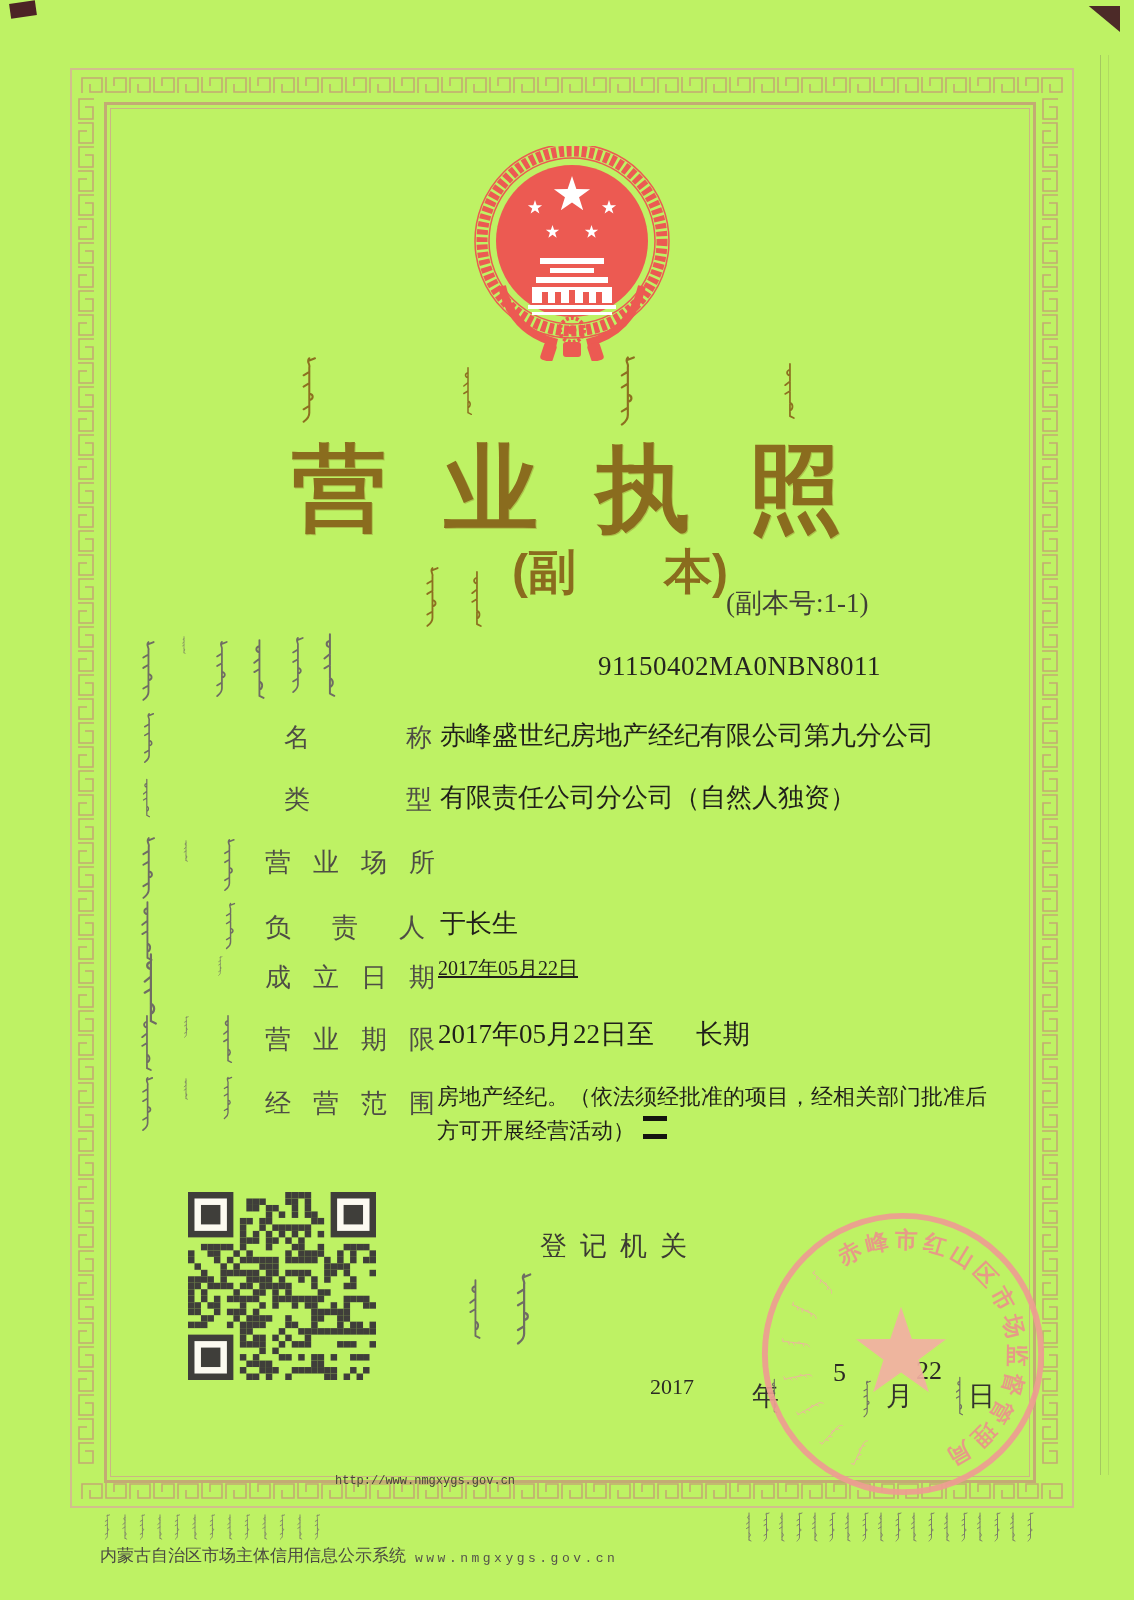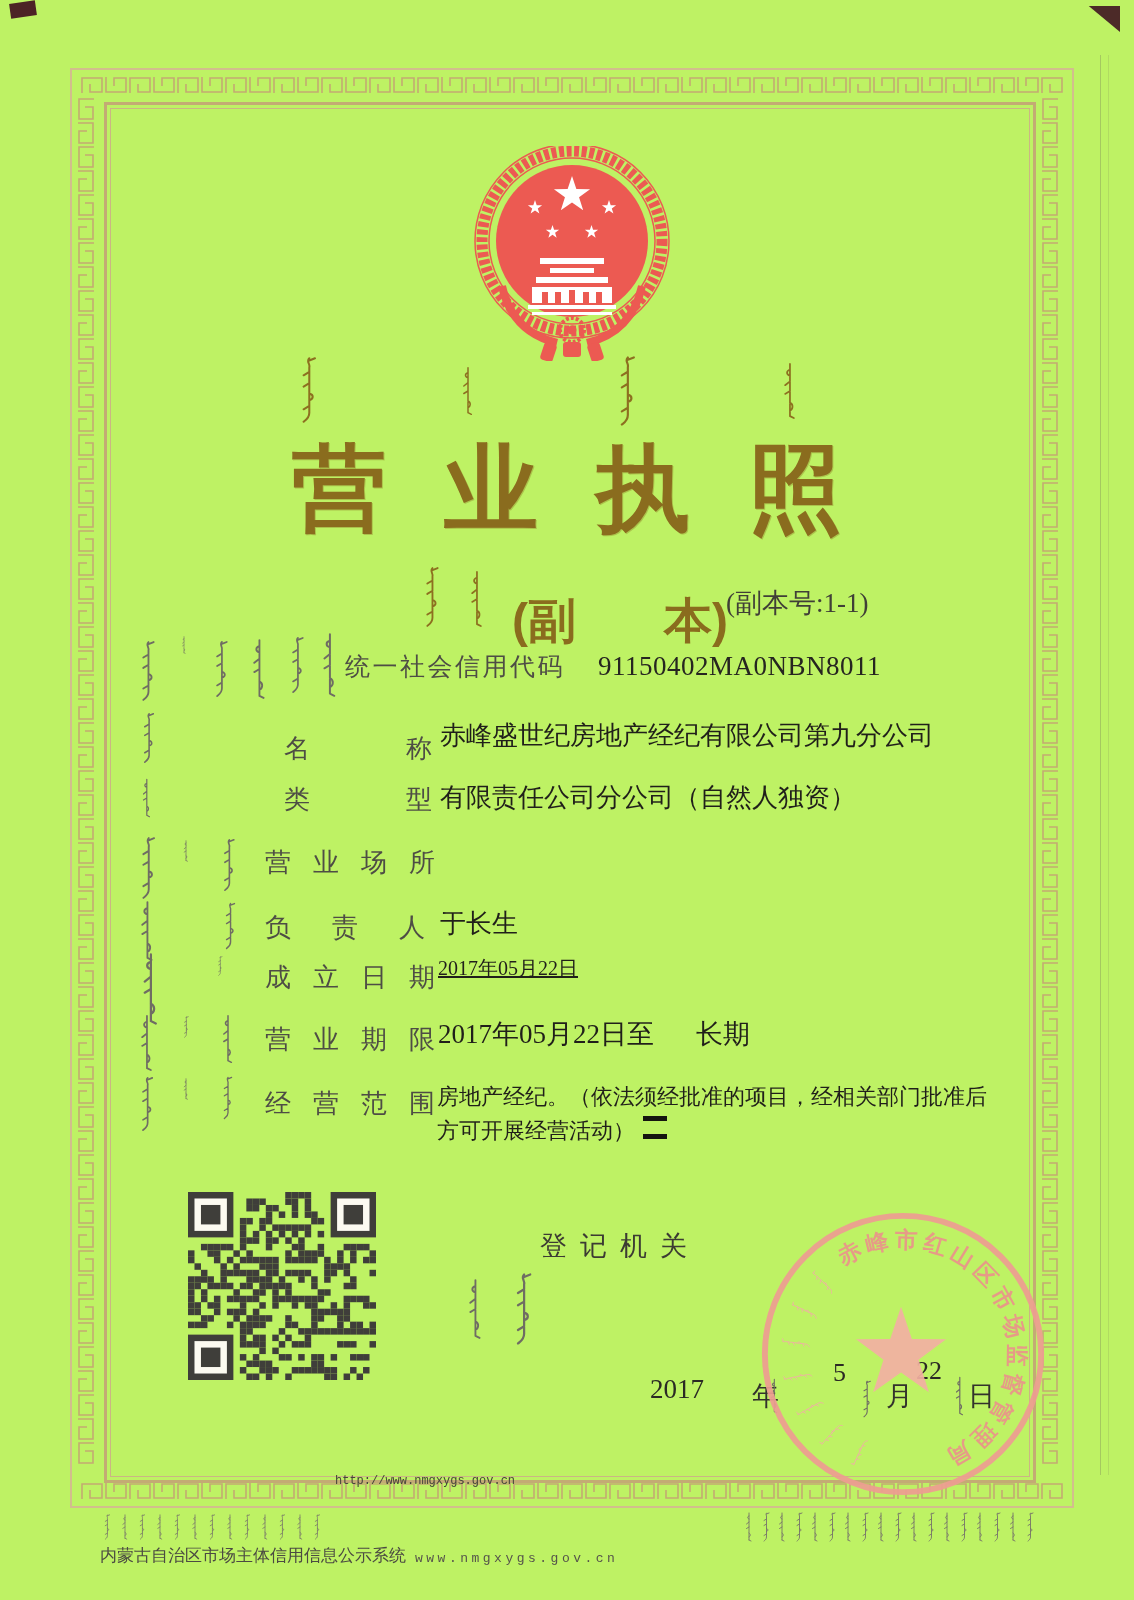--- a/index.html
+++ b/index.html
@@ -13,36 +13,36 @@
                border:3px solid #c3ab74;}
   .inner-frame:after{content:"";position:absolute;left:3px;top:3px;right:3px;bottom:3px;
                border:1px solid #cbb584;}
   .band{position:absolute;color:#c3ab72;}
 
   
   .emblem{position:absolute;left:472px;top:146px;width:200px;height:215px;}
   .title{position:absolute;left:0;top:426px;width:1134px;text-align:center;
          font-size:94px;font-weight:700;color:#8a6c1e;letter-spacing:58px;text-indent:58px;
          text-shadow:1px 1px 0 rgba(138,108,30,.35);}
-  .subtitle{position:absolute;left:512px;top:589px;font-size:48px;font-weight:600;color:#8a6c1e;}
+  .subtitle{position:absolute;left:512px;top:540px;font-size:48px;font-weight:600;color:#8a6c1e;}
   .subtitle .gap{display:inline-block;width:88px;}
   .copy-number{position:absolute;left:726px;top:585px;font-size:27px;color:#403f37;
                font-family:"Liberation Serif","DejaVu Serif",serif;}
 
   
   .flabel{position:absolute;display:inline-block;color:#4e4d45;font-size:26px;font-weight:500;
           text-align:justify;text-align-last:justify;}
   .fvalue{position:absolute;color:#201f1a;font-size:26px;
           font-family:"Liberation Serif","DejaVu Serif",serif;}
   .credit-label{position:absolute;left:345px;top:650px;font-size:25px;letter-spacing:2.5px;
           color:#4e4d45;font-weight:500;}
   .credit-value{position:absolute;left:598px;top:651px;font-size:27px;color:#262520;
           font-family:"Liberation Serif","DejaVu Serif",serif;letter-spacing:.5px;}
 
-  .lab-name{left:284px;top:720px;width:148px;margin-top:11px;}
+  .lab-name{left:284px;top:720px;width:148px;}
   .val-name{left:440px;top:718px;}
   .lab-type{left:284px;top:782px;width:148px;}
   .val-type{left:440px;top:780px;}
   .lab-prem{left:265px;top:845px;width:170px;}
   .val-prem{left:437px;top:838px;width:588px;font-size:20px;line-height:31px;}
   .lab-person{left:265px;top:910px;width:160px;}
   .val-person{left:440px;top:906px;}
   .lab-estab{left:265px;top:960px;width:170px;}
   .val-estab{left:438px;top:955px;font-size:20px;text-decoration:underline;}
   .lab-term{left:265px;top:1022px;width:170px;}
@@ -151,21 +151,20 @@
       <rect x="91" y="196" width="18" height="15" rx="3"></rect>
       <rect x="70" y="197" width="13" height="18" rx="3" transform="rotate(18 76 206)"></rect>
       <rect x="117" y="197" width="13" height="18" rx="3" transform="rotate(-18 124 206)"></rect>
     </g>
   </svg>
 
   <div class="title">营业执照</div>
   <div class="subtitle"><span>(副</span><span class="gap"></span><span>本)</span></div>
   <div class="copy-number">(副本号:1-1)</div>
 
-  <div class="credit-label">统一社会信用代码</div>
   <div class="credit-value">91150402MA0NBN8011</div>
 
   <div class="flabel lab-name">名称</div>
   <div class="fvalue val-name">赤峰盛世纪房地产经纪有限公司第九分公司</div>
   <div class="flabel lab-type">类型</div>
   <div class="fvalue val-type">有限责任公司分公司（自然人独资）</div>
   <div class="flabel lab-prem">营业场所</div>
   <div class="flabel lab-person">负责人</div>
   <div class="fvalue val-person">于长生</div>
   <div class="flabel lab-estab">成立日期</div>
@@ -531,21 +530,21 @@
           <use href="#mg1" x="143" y="26" width="9" height="30" style="color:#efb0a4"></use>
         </g>
         <g transform="rotate(-65 150 150)">
           <use href="#mg1" x="143" y="26" width="9" height="30" style="color:#efb0a4"></use>
         </g>
         <g transform="rotate(-47 150 150)">
           <use href="#mg1" x="143" y="26" width="9" height="30" style="color:#efb0a4"></use>
         </g>
       </g>
   </svg>
-  <span class="dt dt-num" style="left:650px;top:1374px;font-size:27px">2017</span>
+  <span class="dt dt-num" style="left:650px;top:1374px;font-size:22px">2017</span>
   <span class="dt" style="left:752px;top:1378px">年</span>
   <span class="dt dt-num" style="left:833px;top:1358px;font-size:26px">5</span>
   <span class="dt" style="left:886px;top:1378px">月</span>
   <span class="dt dt-num" style="left:916px;top:1356px;font-size:26px">22</span>
   <span class="dt" style="left:968px;top:1378px">日</span>
 
   <div class="f-url">http://www.nmgxygs.gov.cn</div>
   <div class="f-system">内蒙古自治区市场主体信用信息公示系统</div>
   <div class="f-system-url">www.nmgxygs.gov.cn</div>
 

